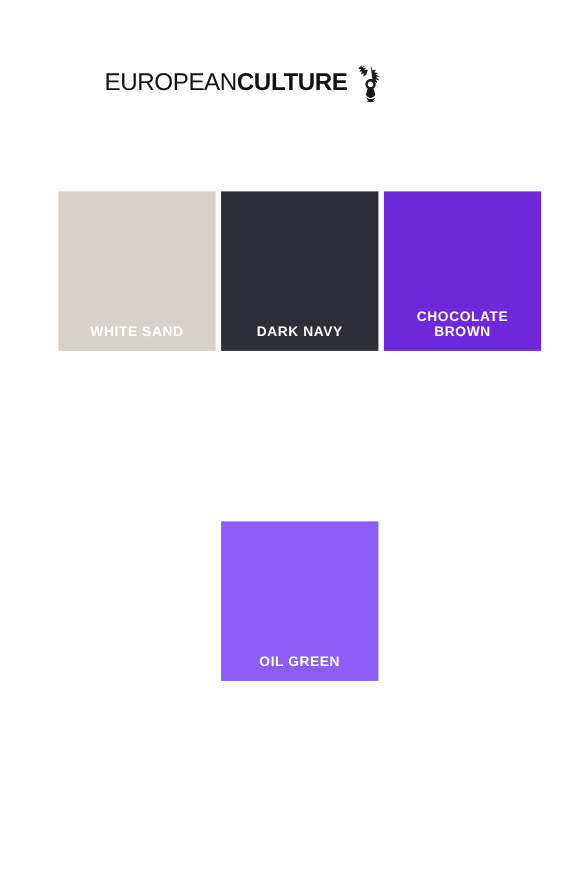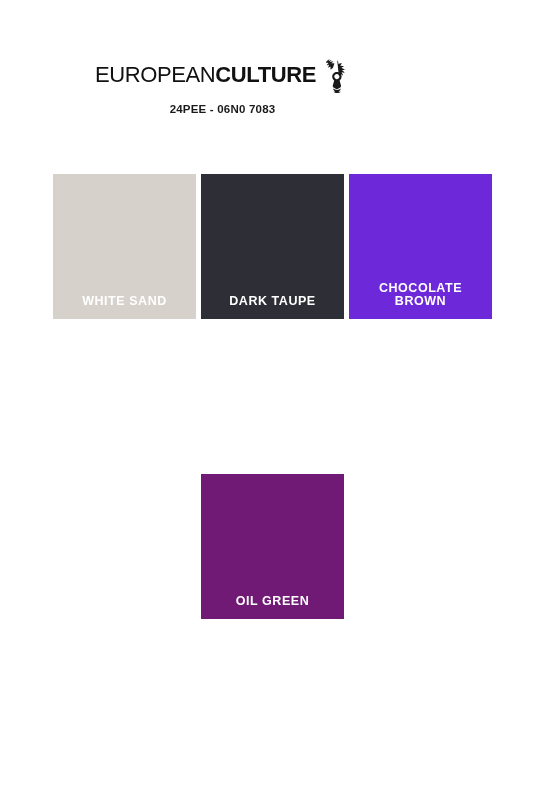--- a/index.html
+++ b/index.html
@@ -104,29 +104,28 @@
       <svg viewBox="0 0 26 34" width="26" height="34" aria-hidden="true">
         <g fill="#1a1a1a">
           <path d="M13.2 1.2c.9 1.1 1.3 2.4 1.2 3.8 1.1-.6 2.3-.8 3.5-.6-.8.7-1.4 1.5-1.7 2.5 1.4-.2 2.7.1 3.9.8-1.1.1-2 .5-2.8 1.2 1.5.3 2.8 1 3.8 2.2-1.2-.3-2.3-.3-3.4 0 1.3.7 2.3 1.7 2.9 3.1-1-.6-2-.9-3.1-.9.9 1 1.4 2.2 1.5 3.5-.7-.8-1.5-1.3-2.5-1.6.5 1.2.6 2.4.2 3.6-.4-1-1-1.8-1.9-2.4z"></path>
           <path d="M10.4 4.6c-1.1-.4-2.2-.4-3.3 0 .6-.9 1.4-1.5 2.4-1.9-1.3-.3-2.5-.1-3.7.5.4-1 1.1-1.8 2-2.3-1.2.1-2.3.5-3.2 1.3.2-.9.7-1.7 1.4-2.2-2 .7-3.4 2-4.2 3.9.9-.3 1.8-.3 2.7 0-.9.7-1.5 1.6-1.8 2.7.8-.5 1.6-.8 2.5-.8-.6.9-.9 1.9-.9 3 .7-.6 1.5-1 2.4-1.1-.4 1-.4 2 0 3 .6-.8 1.3-1.4 2.2-1.7z"></path>
           <path d="M12.9 12.9c2.6 0 4.7 2.1 4.7 4.7 0 1.6-.8 3-2 3.9l1.4 5.1c.2.7-.1 1.4-.7 1.8l-2.2 1.4c-.7.5-1.7.5-2.4 0L9.5 28.4c-.6-.4-.9-1.1-.7-1.8l1.4-5.1c-1.2-.9-2-2.3-2-3.9 0-2.6 2.1-4.7 4.7-4.7zm0 2.1c-1.4 0-2.6 1.2-2.6 2.6s1.2 2.6 2.6 2.6 2.6-1.2 2.6-2.6-1.2-2.6-2.6-2.6z"></path>
           <path d="M9.1 29.6c1.2.9 2.5 1.4 3.9 1.4s2.7-.5 3.9-1.4c-.3 1.4-1.1 2.5-2.3 3.2.9.1 1.7 0 2.5-.4-1.2 1.2-2.6 1.8-4.3 1.7-1.6 0-3-.7-4.1-1.8.8.4 1.6.6 2.5.5-1.1-.7-1.8-1.8-2.1-3.2z"></path>
         </g>
       </svg>
     </span>
   </div>
-  <div class="brand-code">24PEE - 06N0 7083</div>
 </div>
 
 <div class="palette">
   <div class="swatch" style="background:#D6D1CB;">
     <span class="swatch-label">WHITE SAND</span>
   </div>
   <div class="swatch" style="background:#2E2E36;">
-    <span class="swatch-label">DARK TAUPE</span>
+    <span class="swatch-label">DARK NAVY</span>
   </div>
   <div class="swatch" style="background:#6d28d9;">
     <span class="swatch-label">CHOCOLATE BROWN</span>
   </div>
-  <div class="swatch swatch--r3c2" style="background:#701a75;">
+  <div class="swatch swatch--r3c2" style="background:#8b5cf6;">
     <span class="swatch-label">OIL GREEN</span>
   </div>
 </div>
 
 </body></html>

